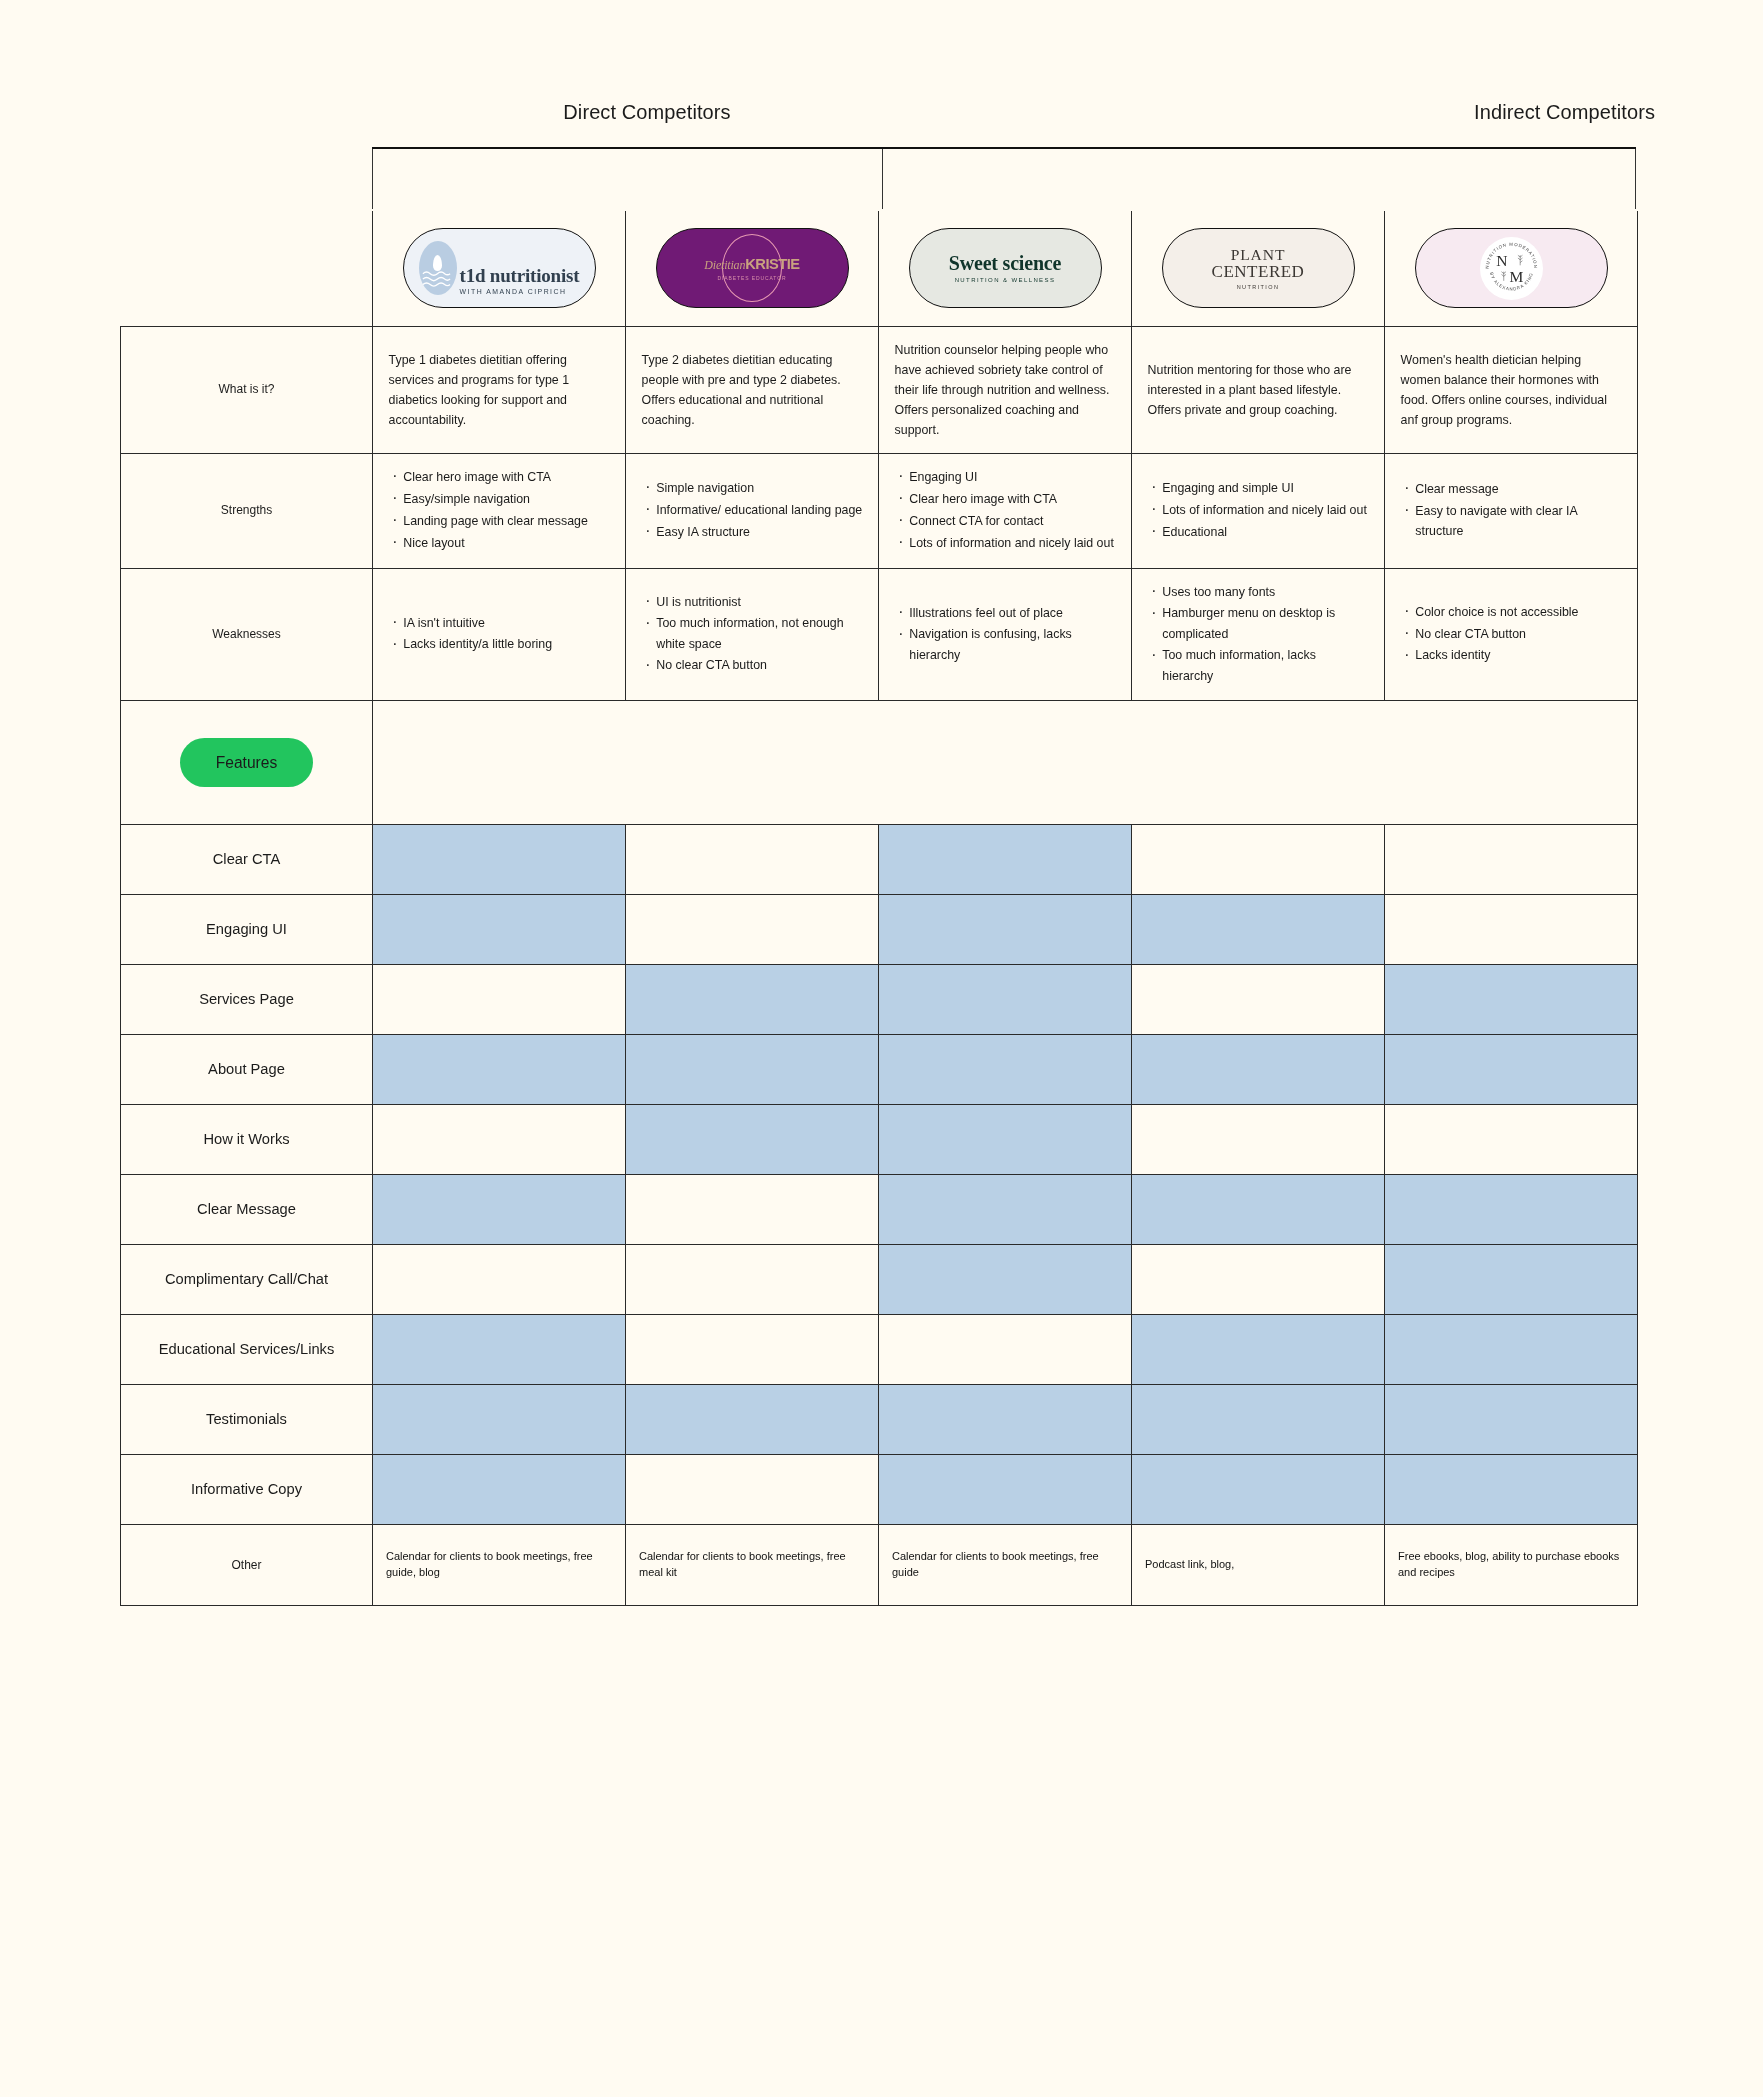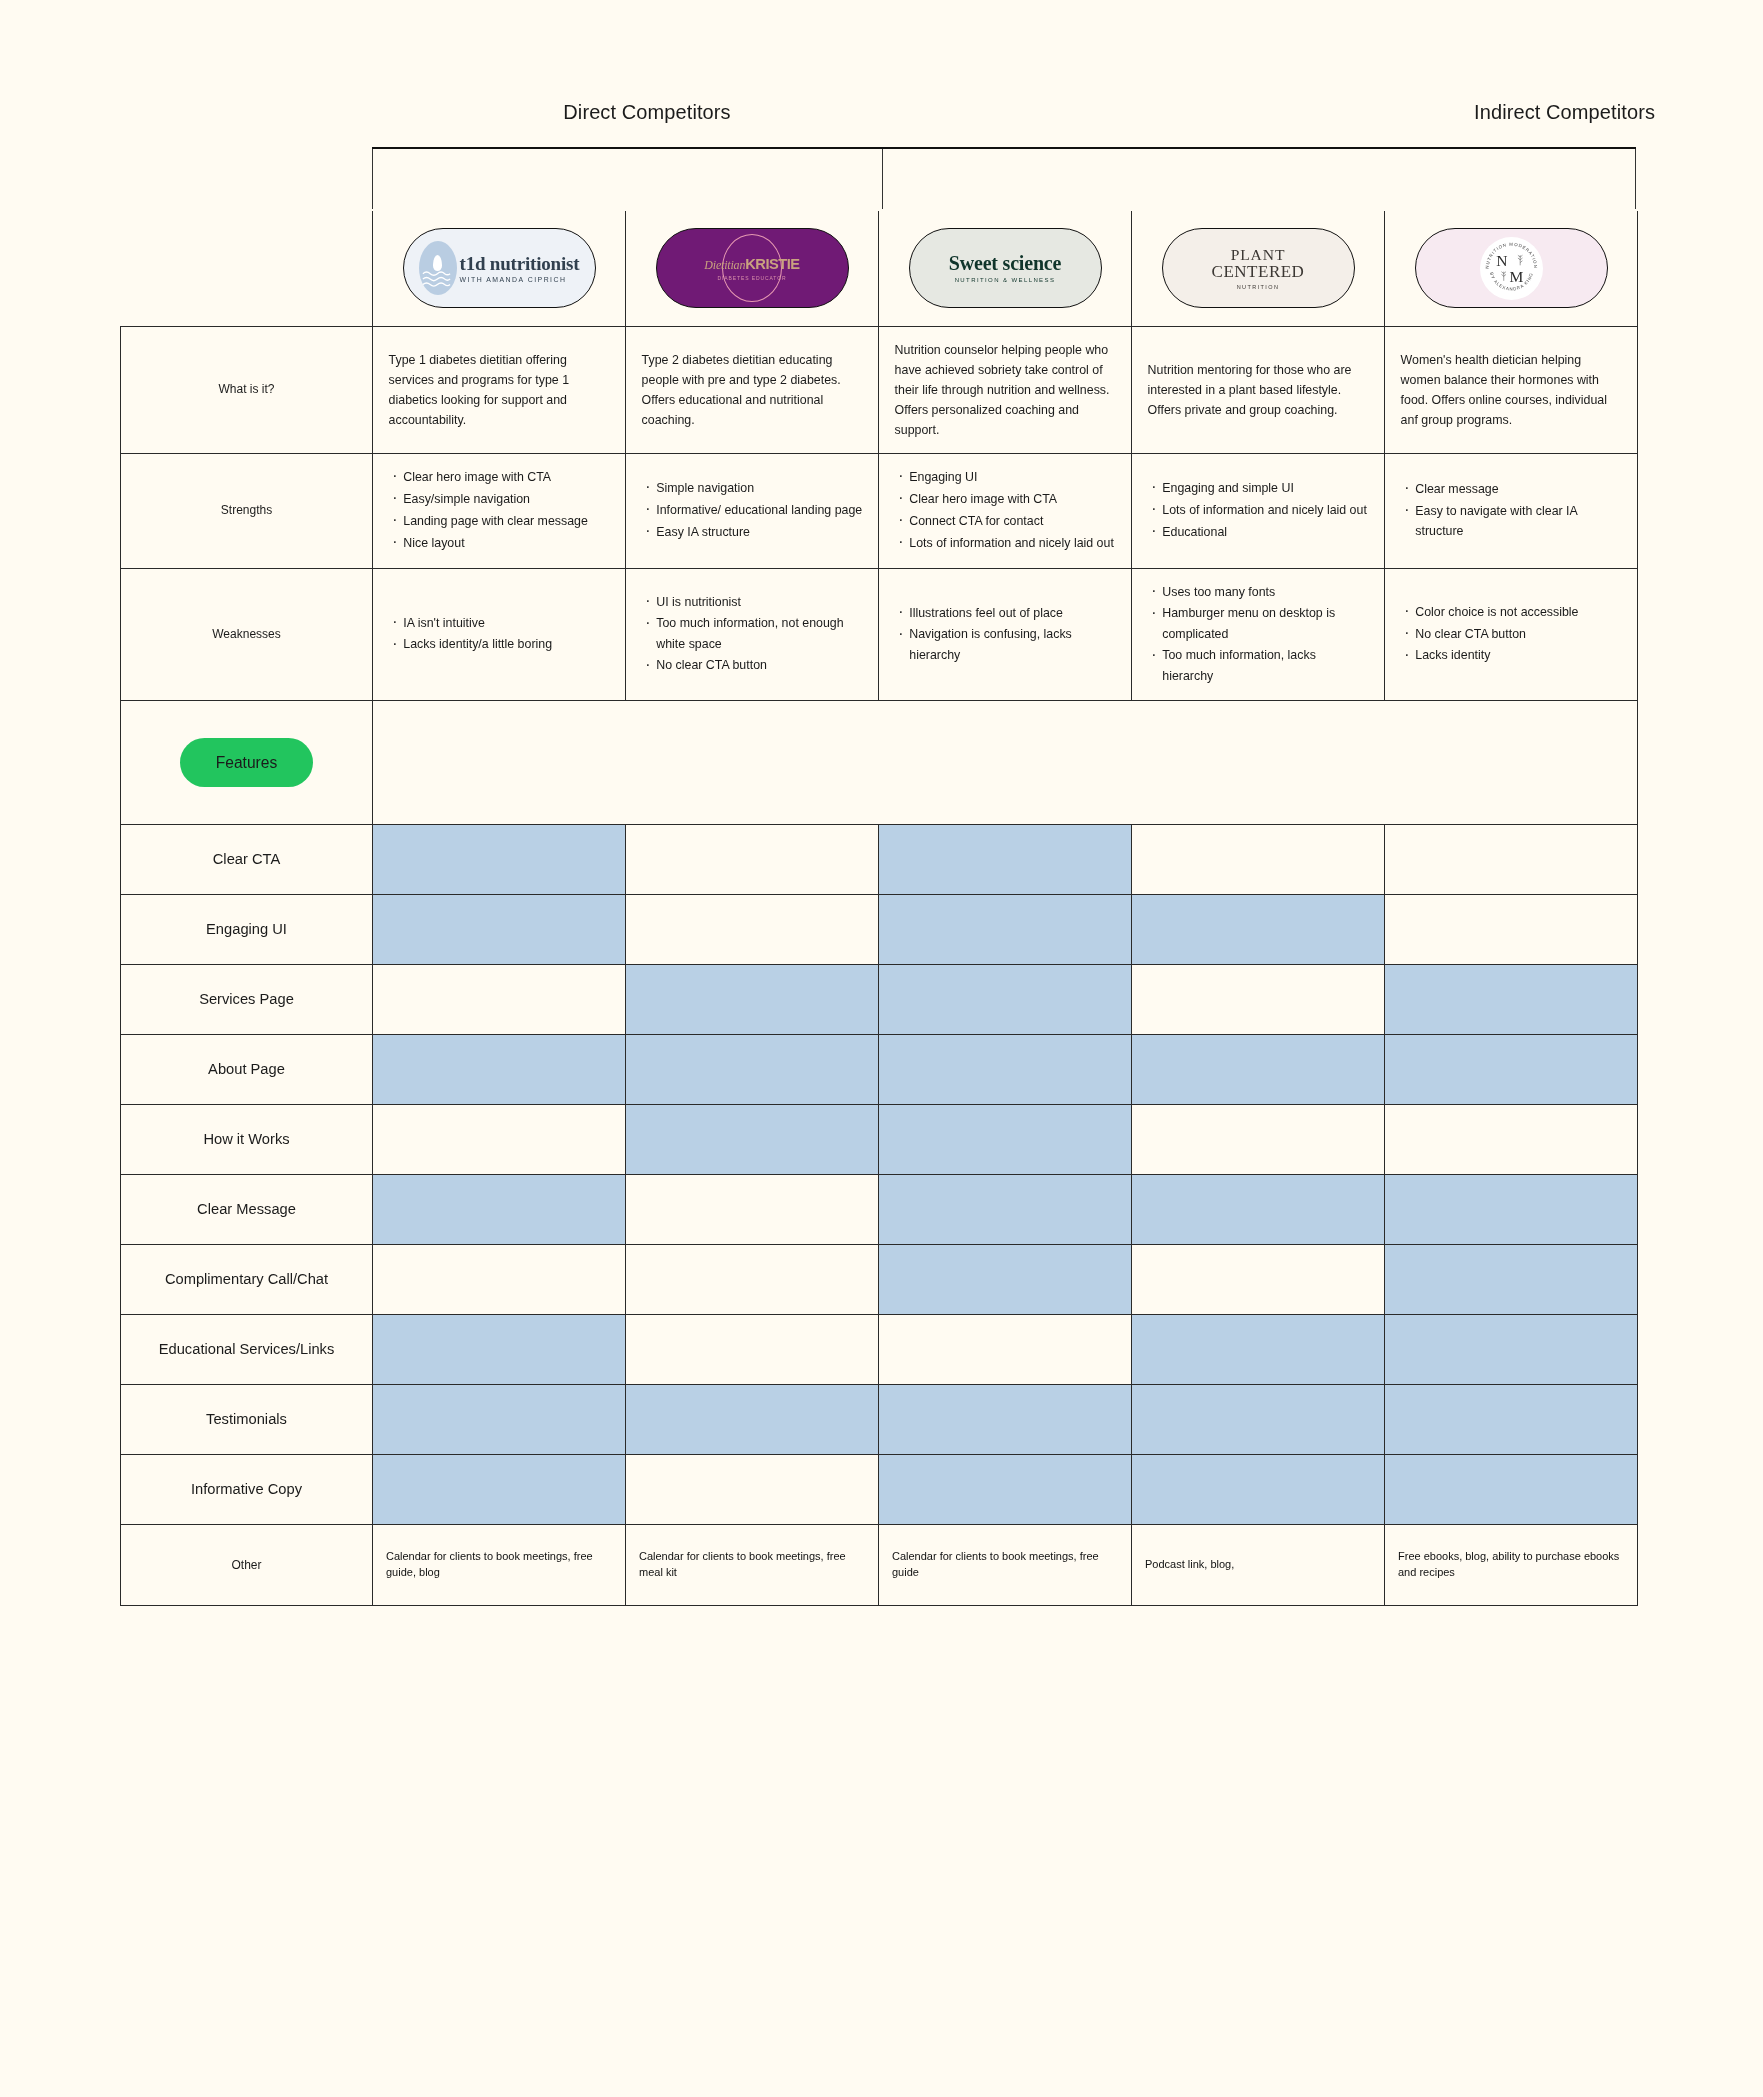--- a/index.html
+++ b/index.html
@@ -98,21 +98,21 @@
     overflow: hidden;
     position: relative;
   }
   .logo-1 { background: #eef2f7; }
   .logo-2 { background: #701a75; }
   .logo-3 { background: #e6e8e2; }
   .logo-4 { background: #f4efe9; }
   .logo-5 { background: #f7eaf1; }
 
   
-  .l1-wrap { display: flex; align-items: center; gap: 2.8px; }
+  .l1-wrap { display: flex; align-items: flex-end; gap: 2.8px; }
   .l1-oval {
     width: 38px; height: 54px; border-radius: 50%;
     background: #b9cde2; position: relative;
     display: flex; align-items: flex-start; justify-content: center;
   }
   .l1-drop {
     width: 9.2px; height: 15.6px; margin-top: 13.8px;
     background: #ffffff;
     border-radius: 50% 50% 50% 50% / 66% 66% 34% 34%;
     transform: rotate(0deg);

